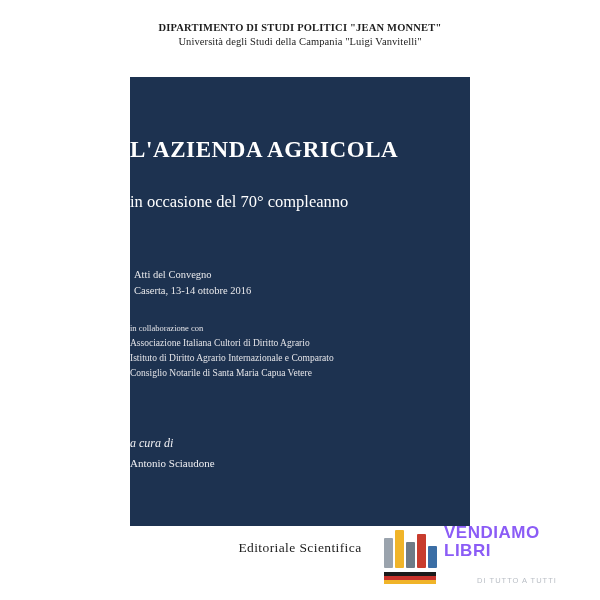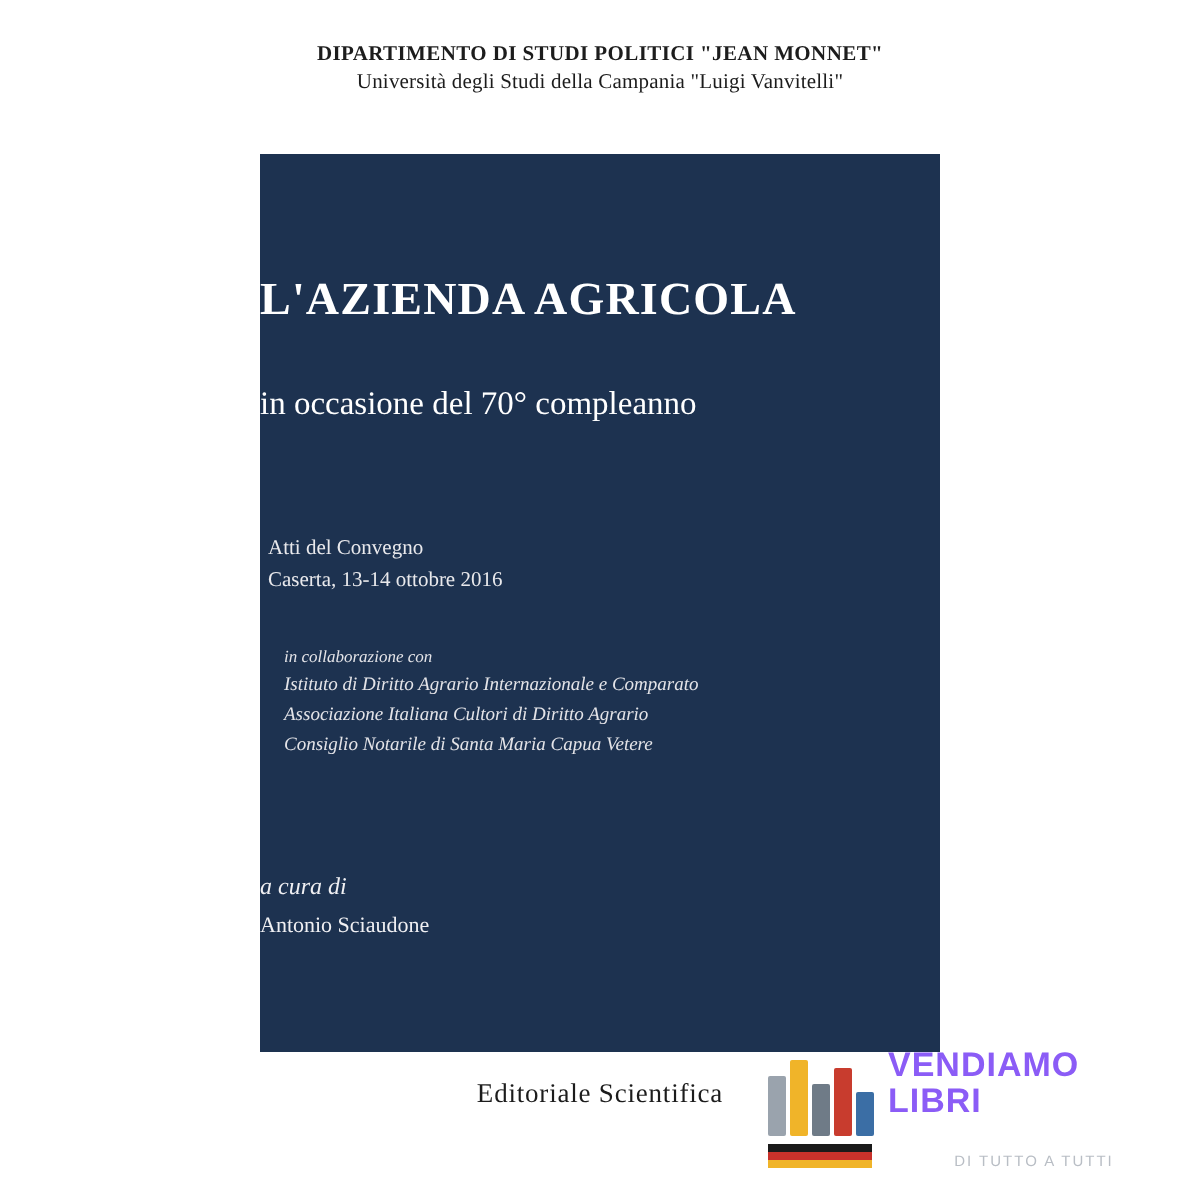--- a/index.html
+++ b/index.html
@@ -80,26 +80,25 @@
     top: 190px;
     left: 4px;
     width: 100%;
     font-size: 10.5px;
     line-height: 1.5;
     color: #e9e9ec;
   }
   .panel .collab {
     position: absolute;
     top: 245px;
-    left: 12px;
+    left: 0;
     width: 100%;
     font-size: 9.5px;
     line-height: 1.55;
     color: #e4e4e8;
-    font-style: italic;
   }
   .panel .collab .lead {
     font-size: 8.5px;
     margin-bottom: 1px;
   }
   .panel .editor {
     position: absolute;
     top: 357px;
     left: 0;
     width: 100%;
@@ -211,22 +210,22 @@
         <div>in occasione del 70° compleanno</div>
       </div>
 
       <div class="proceedings">
         <div>Atti del Convegno</div>
         <div>Caserta, 13-14 ottobre 2016</div>
       </div>
 
       <div class="collab">
         <div class="lead">in collaborazione con</div>
+        <div>Associazione Italiana Cultori di Diritto Agrario</div>
         <div>Istituto di Diritto Agrario Internazionale e Comparato</div>
-        <div>Associazione Italiana Cultori di Diritto Agrario</div>
         <div>Consiglio Notarile di Santa Maria Capua Vetere</div>
       </div>
 
       <div class="editor">
         <div class="cura">a cura di</div>
         <div>Antonio Sciaudone</div>
       </div>
 
     </div>
 

